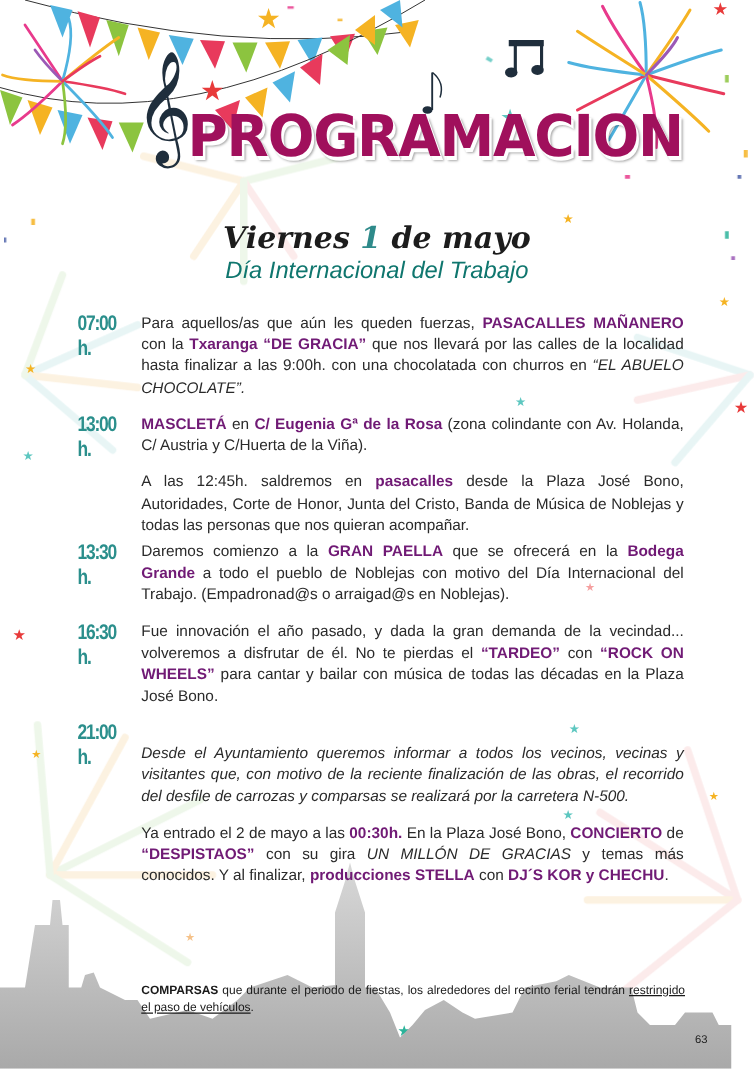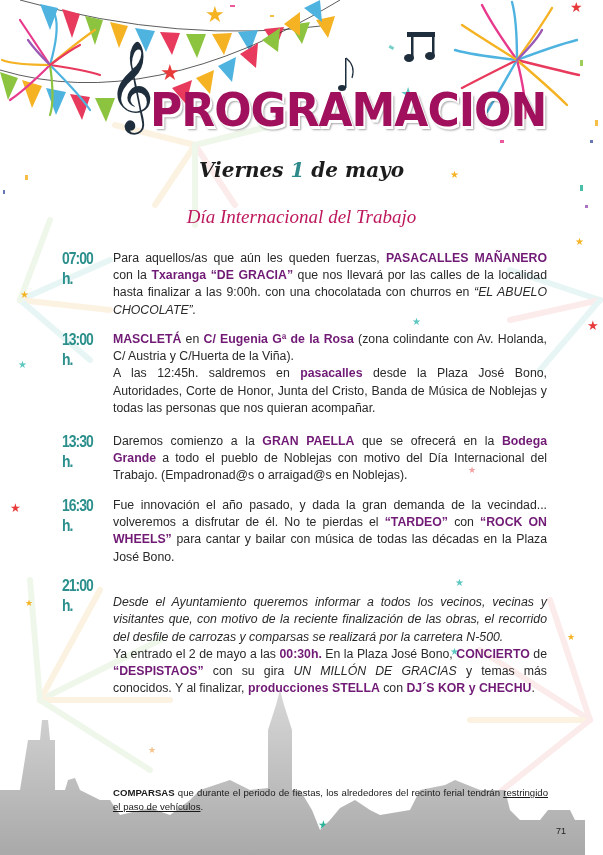--- a/index.html
+++ b/index.html
@@ -16,48 +16,48 @@
       position: absolute; left: 150px; top: 82px; width: 360px; height: 56px;
       z-index: 3; text-align: center;
       font-family: "DejaVu Sans", sans-serif; font-weight: bold; font-size: 44px; letter-spacing: -1px;
       color: #a0105c;
       text-shadow: 2px 3px 0 #ffffff, 3px 4px 2px rgba(0,0,0,0.35);
       transform: scaleY(1.05);
       line-height: 56px;
     }
 
     .day-title {
-      position: absolute; left: 0; top: 156px; width: 603px; z-index: 3; text-align: center;
+      position: absolute; left: 0; top: 176px; width: 603px; z-index: 3; text-align: center;
       font-family: "DejaVu Serif", serif; font-style: italic; font-weight: bold;
-      font-size: 20px; color: #1c1c1c; line-height: 28px;
+      font-size: 24px; color: #1c1c1c; line-height: 28px;
     }
     .day-title .num { color: #2e8a8a; }
     .day-subtitle {
       position: absolute; left: 0; top: 205px; width: 603px; z-index: 3; text-align: center;
-      font-family: Liberation Serif, serif; font-style: italic;
-      font-size: 19px; color: #be185d; line-height: 24px;
+      font-family: Liberation Sans, sans-serif; font-style: italic;
+      font-size: 19px; color: #0f766e; line-height: 24px;
     }
 
     
     .schedule { position: absolute; left: 0; top: 0; width: 603px; z-index: 3; }
     .event { position: absolute; left: 62px; width: 490px; }
     .event .time {
       position: absolute; left: 0; top: -1px; width: 52px;
       font-family: "Liberation Sans", sans-serif; font-weight: bold;
       font-size: 17px; letter-spacing: -1.2px; color: #2b8f8c;
       transform: scaleX(0.82); transform-origin: left top;
     }
     .event .body {
       position: absolute; left: 51px; width: 434px;
       font-family: "Liberation Sans", sans-serif; font-size: 12.3px; line-height: 17.2px;
       color: #2a2a2a; text-align: justify;
     }
     .event .body b { font-weight: bold; color: #701a75; }
     .event .body i { font-style: italic; }
-    .event .para2 { margin-top: 0; }
+    .event .para2 { margin-top: 12px; }
 
     .ev1 { top: 250px; }
     .ev2 { top: 331px; }
     .ev3 { top: 433px; }
     .ev4 { top: 497px; }
     .ev5 { top: 577px; }
 
     .notice {
       position: absolute; left: 113px; top: 786px; width: 435px; z-index: 3;
       font-family: "Liberation Sans", sans-serif; font-size: 9.6px; line-height: 13.5px;
@@ -275,14 +275,14 @@
         <p><br><i>Desde el Ayuntamiento queremos informar a todos los vecinos, vecinas y visitantes que, con motivo de la reciente finalización de las obras, el recorrido del desfile de carrozas y comparsas se realizará por la carretera N-500.</i></p>
         <p class="para2"><span>Ya entrado el 2 de mayo a las </span><b>00:30h.</b><span> En la Plaza José Bono, </span><b>CONCIERTO</b><span> de </span><b>“DESPISTAOS”</b><span> con su gira </span><i>UN MILLÓN DE GRACIAS</i><span> y temas más conocidos. Y al finalizar, </span><b>producciones STELLA</b><span> con </span><b>DJ´S KOR y CHECHU</b><span>.</span></p>
       </div>
     </div>
   </div>
 
   <div class="notice">
     <b>COMPARSAS</b><span> que durante el periodo de fiestas, los alrededores del recinto ferial tendrán </span><u>restringido el paso de vehículos</u><span>.</span>
   </div>
 
-  <div class="page-number">71</div>
+  <div class="page-number">63</div>
 </div>
 
 </body></html>

